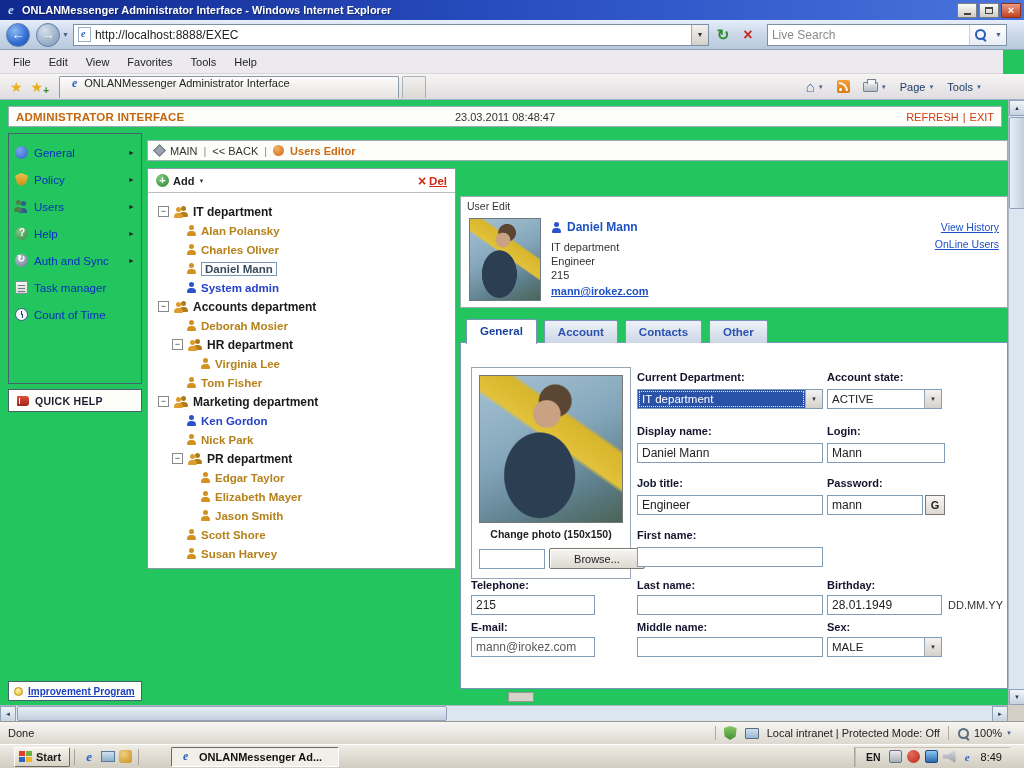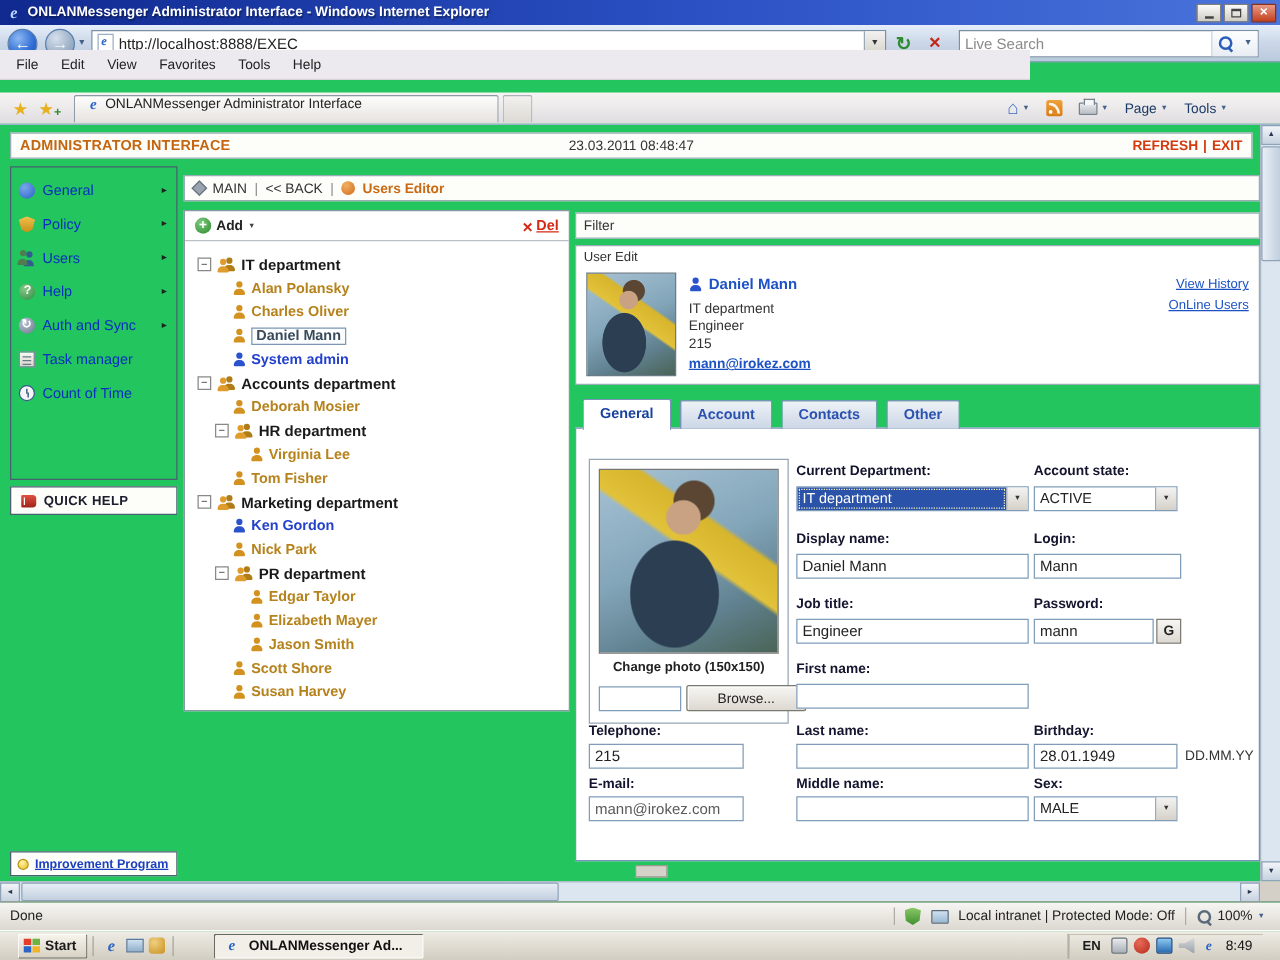--- a/index.html
+++ b/index.html
@@ -58,21 +58,21 @@
   .search-input::placeholder{color:#8a8a8a}
   .search-go{width:22px;height:20px;display:inline-flex;align-items:center;justify-content:center;border-left:1px solid #c8d2dc;background:linear-gradient(#fefefe,#e8edf4)}
   .search-drop{width:15px;height:20px;display:inline-flex;align-items:center;justify-content:center;font-size:7px;color:#44618a;background:linear-gradient(#fefefe,#e8edf4)}
   .mag{position:relative;display:inline-block;width:13px;height:13px}
   .mag::before{content:"";position:absolute;left:1px;top:1px;width:7px;height:7px;border:2px solid #2a5db8;border-radius:50%}
   .mag::after{content:"";position:absolute;left:9px;top:9px;width:5px;height:2px;background:#2a5db8;transform:rotate(45deg);transform-origin:0 0}
   .mag.gray::before{border-color:#5a6a7a}
   .mag.gray::after{background:#5a6a7a}
 
   
-  .menubar{position:absolute;left:0;top:40px;width:824px;height:24px;background:#eceaee;border-bottom:1px solid #d8d4da;display:flex;align-items:center;padding-left:4px}
+  .menubar{position:absolute;left:0;top:50px;width:1003px;height:24px;background:#eceaee;border-bottom:1px solid #d8d4da;display:flex;align-items:center;padding-left:4px}
   .menu-item{padding:3px 9px;color:#222}
   .commandbar{position:absolute;left:0;top:74px;width:1024px;height:26px;display:flex;align-items:center;
     background:linear-gradient(#f6f5f3,#e0dde1);border-bottom:1px solid #9fb4cc}
   .star{color:#e8b01c;font-size:14px;margin-left:10px}
   .star-add{position:relative;color:#e8b01c;font-size:14px;margin-left:8px}
   .star-add .plus{position:absolute;right:-6px;bottom:-1px;color:#2e8b2e;font-size:10px;font-weight:bold}
   .browser-tab{margin-left:16px;width:340px;height:22px;display:flex;align-items:flex-start;padding:0 6px;
     background:linear-gradient(#fdfdfc,#e6e3df);border:1px solid #8e9aa8;border-bottom:none;border-radius:2px 2px 0 0}
   .tab-text{font-size:11px;color:#222;white-space:nowrap;overflow:hidden}
   .tab-stub{margin-left:3px;width:24px;height:22px;background:linear-gradient(#f2f1ef,#dcd9d4);border:1px solid #a8b0ba;border-bottom:none;border-radius:2px 2px 0 0}
@@ -83,21 +83,21 @@
   .rss{width:13px;height:13px;border-radius:2px;background:linear-gradient(#f0a23c,#d97b14);position:relative}
   .rss::before{content:"";position:absolute;left:2px;bottom:2px;width:7px;height:7px;border:2px solid #fff;border-left:none;border-bottom:none;border-radius:0 9px 0 0;opacity:.9}
   .rss::after{content:"";position:absolute;left:2px;bottom:2px;width:3px;height:3px;border-radius:50%;background:#fff}
   .printer{width:15px;height:10px;background:linear-gradient(#e8eaec,#b8bec6);border:1px solid #78828c;border-radius:1px;position:relative}
   .printer::before{content:"";position:absolute;left:3px;top:-4px;width:7px;height:4px;background:#f4f6f8;border:1px solid #78828c;border-bottom:none}
 
   
   .page-header{position:absolute;left:8px;top:106px;width:994px;height:21px;background:#fdfdfa;border:1px solid #9aacb6;display:flex;align-items:center;padding:0 7px}
   .ph-title{font-weight:bold;color:#c4660f;font-size:11.5px;letter-spacing:.2px;z-index:1}
   .ph-date{position:absolute;left:0;right:0;text-align:center;color:#333}
-  .ph-links{margin-left:auto;display:flex;gap:4px;font-weight:bold;z-index:1}
+  .ph-links{margin-left:auto;display:flex;gap:4px;font-weight:normal;z-index:1}
   .ph-link{color:#d23b10;text-decoration:none}
   .ph-sep{color:#d23b10}
 
   
   .sidebar-box{position:absolute;left:8px;top:133px;width:134px;height:251px;border:1px solid #46626e;padding-top:5px}
   .side-item{height:27px;display:flex;align-items:center;gap:6px;padding:0 6px;color:#0a2fbf;font-size:11.5px;cursor:pointer}
   .side-label{white-space:nowrap}
   .side-arrow{margin-left:auto;font-size:7px;color:#222}
   .sico{width:13px;height:13px;flex:none;position:relative;display:inline-block}
   .general-icon{background:radial-gradient(circle at 35% 30%,#7aa8ec,#2a5fc8);border-radius:50%}
@@ -502,23 +502,20 @@
           <span class="pico"></span>
           <span class="tree-label user-label">Scott Shore</span>
         </div>
         <div class="tree-row user ind1">
           <span class="pico"></span>
           <span class="tree-label user-label">Susan Harvey</span>
         </div>
       </div>
   </div>
 
-  <div class="filter-bar">
-    <span>Filter</span>
-  </div>
 
   <div class="user-card">
     <span class="uc-title">User Edit</span>
     <div class="uc-photo photo-art"></div>
     <div class="uc-name-row">
       <span class="pico blue"></span>
       <span class="uc-name">Daniel Mann</span>
     </div>
     <span class="uc-line" style="top:44px">IT department</span>
     <span class="uc-line" style="top:58px">Engineer</span>

